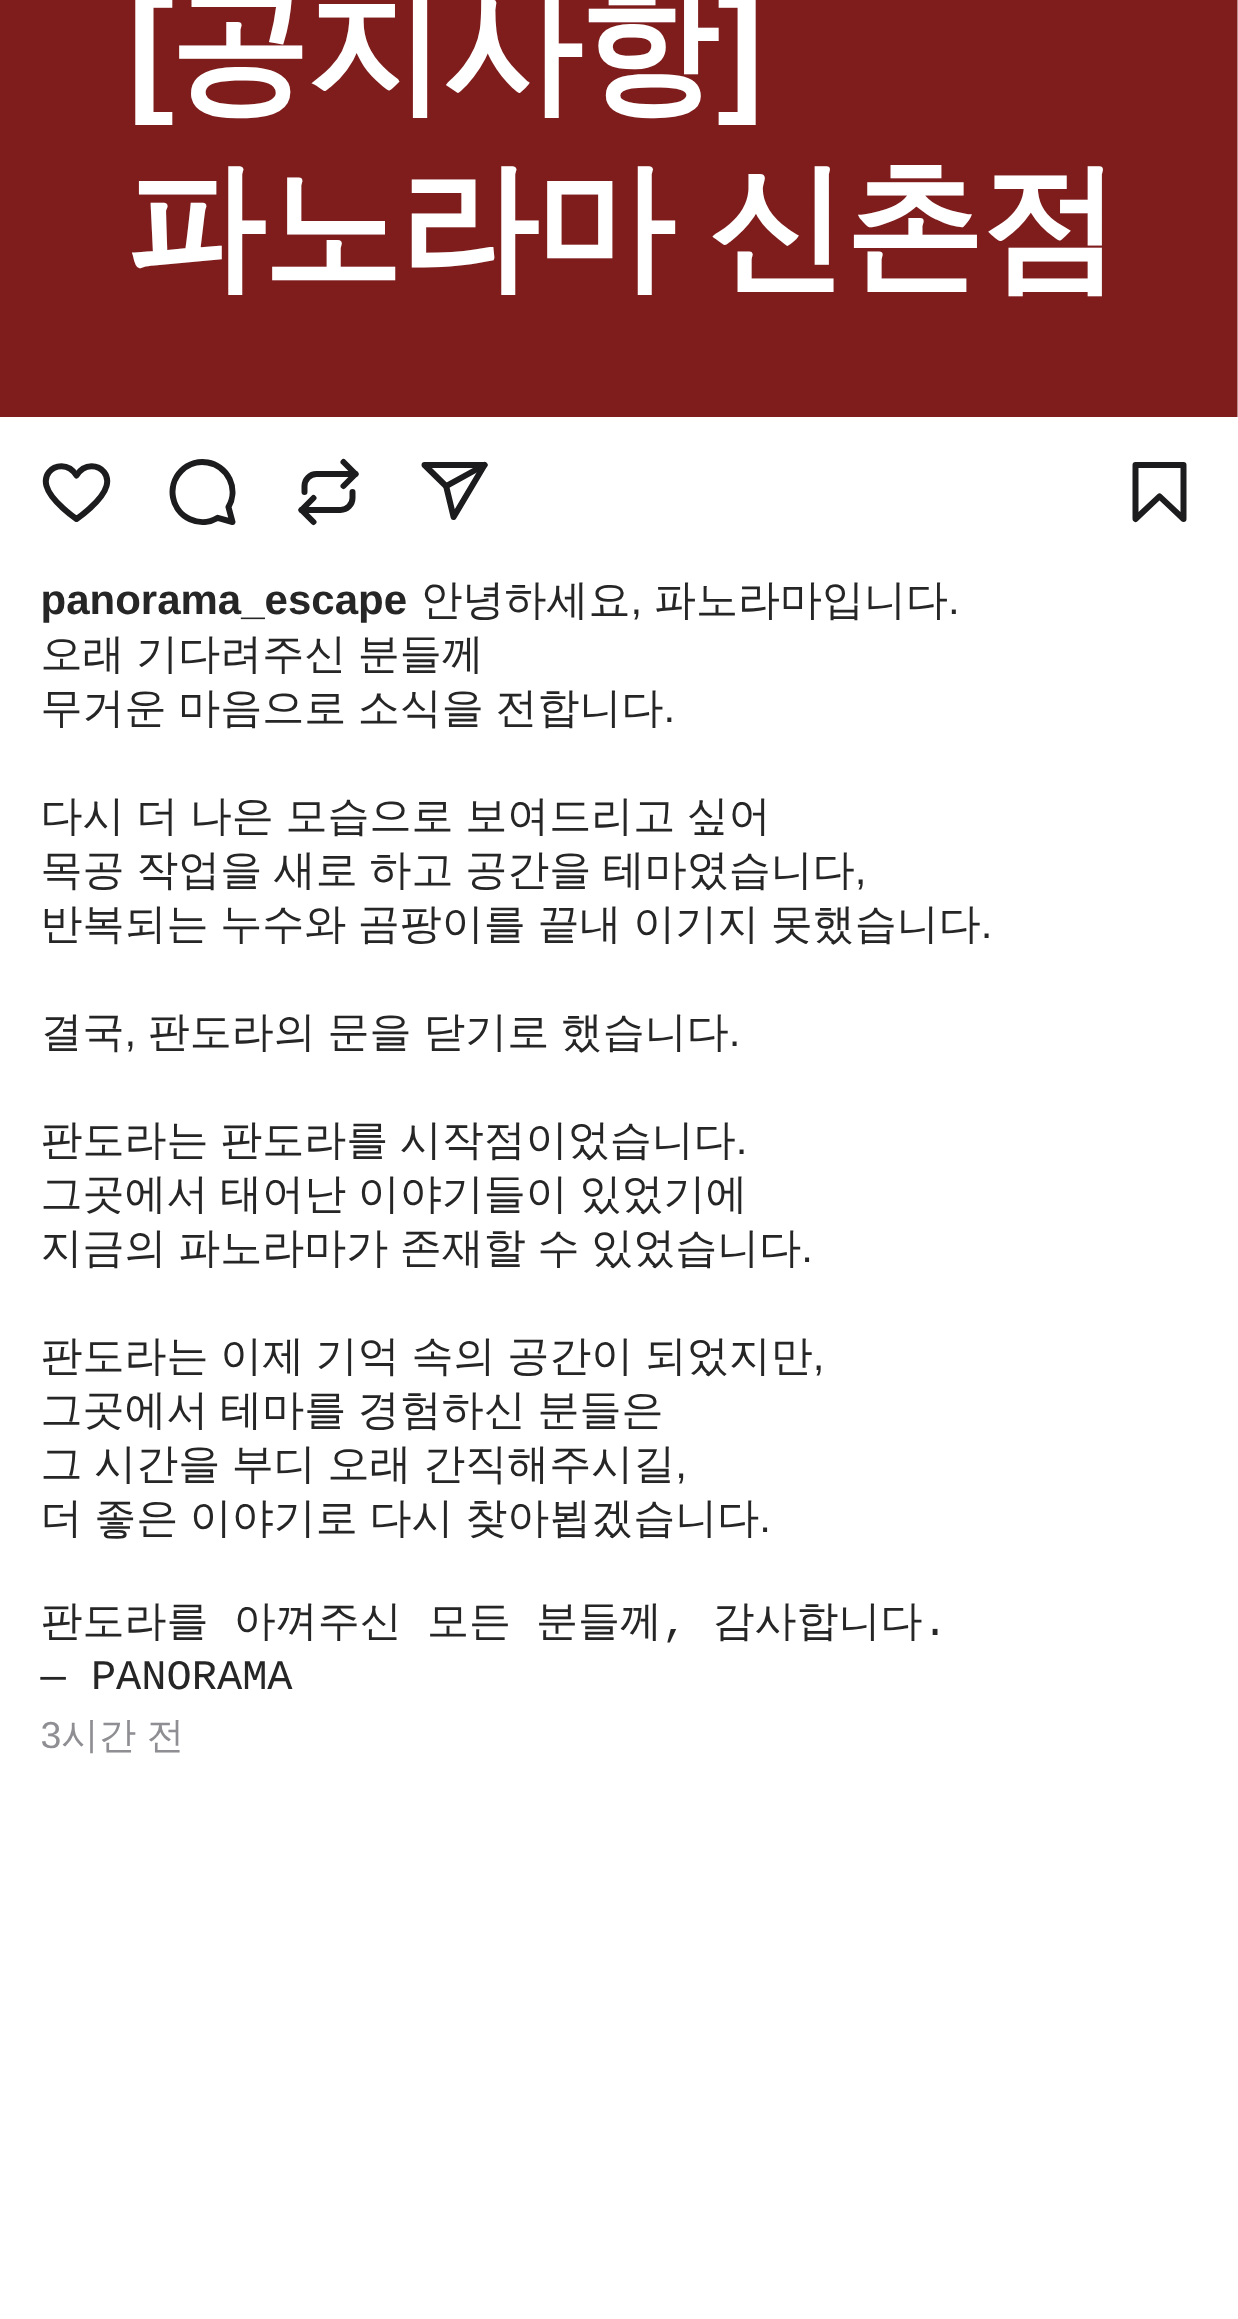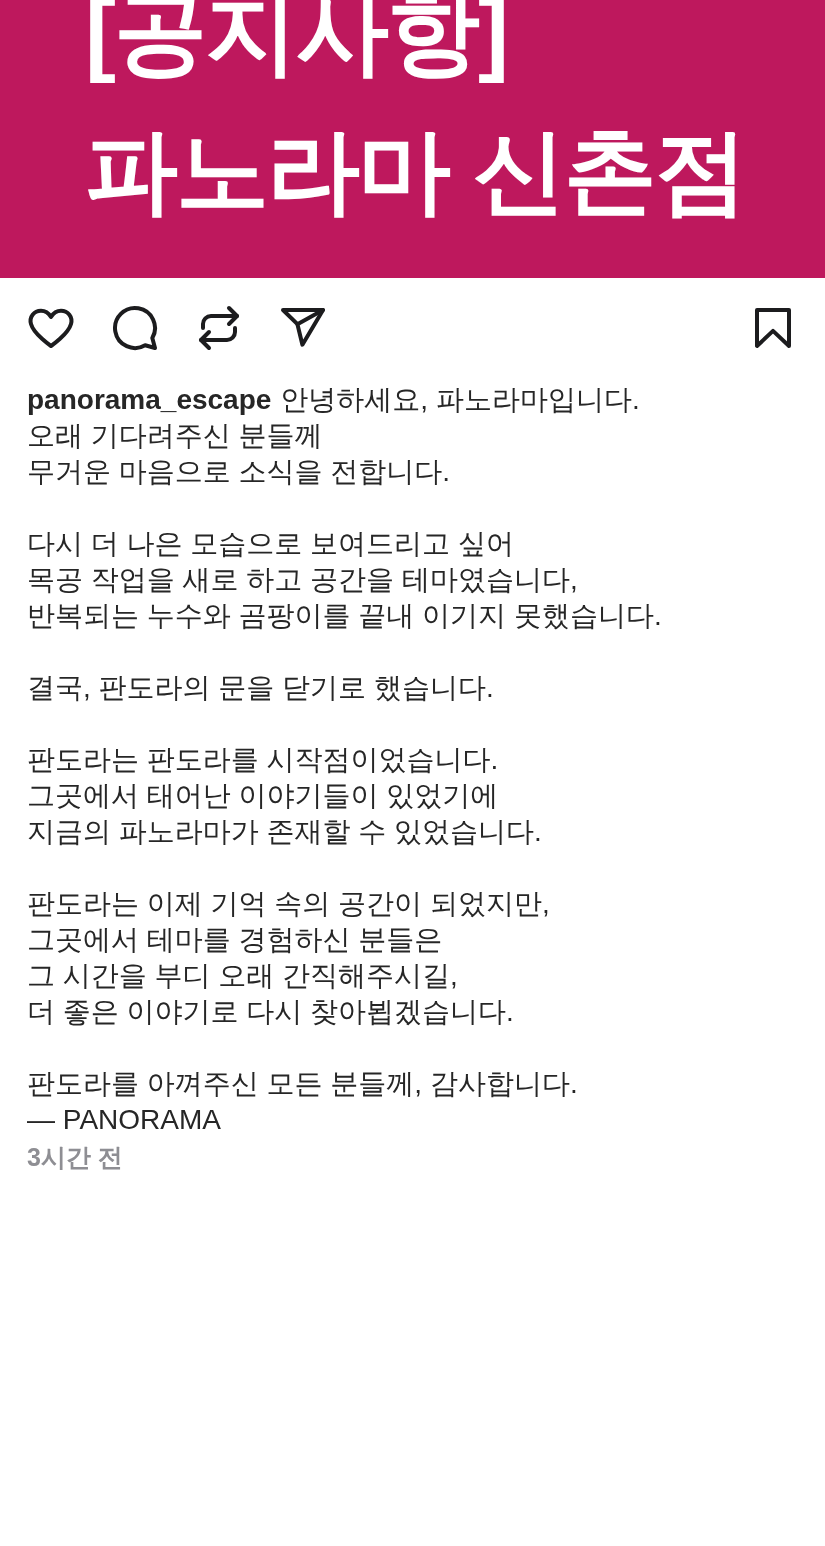--- a/index.html
+++ b/index.html
@@ -7,35 +7,35 @@
     width:825px; height:1546px;
     background:#ffffff;
     font-family:"Liberation Sans","DejaVu Sans",sans-serif;
     overflow:hidden;
     position:relative;
   }
 
   
   .banner {
     width:825px; height:278px;
-    background:#be185d;
+    background:#7f1d1d;
     position:relative;
     overflow:hidden;
   }
   .banner .t1, .banner .t2 {
     position:absolute; left:85px;
     color:#ffffff;
     font-weight:800;
     font-size:93px;
     line-height:1;
     letter-spacing:-2px;
     white-space:nowrap;
   }
   .banner .t1 { top:-14px; }
-  .banner .t2 { top:125px; }
+  .banner .t2 { top:104px; }
 
   
   .actions {
     display:flex; align-items:center;
     padding:26px 28px 0 27px;
     gap:36px;
   }
   .icon-btn {
     width:48px; height:48px;
     padding:0; margin:0;
@@ -54,35 +54,34 @@
   .save-btn { margin-left:auto; }
 
   
   .caption {
     padding:30px 39px 0 27px;
     font-size:28px;
     line-height:36px;
     color:#262626;
   }
   .para { margin:0 0 36px 0; }
-  .para:last-child { margin-bottom:0; }
+  .para:last-child { margin-bottom:0;font-family:Liberation Mono, monospace; }
   .user {
     font-weight:700;
     color:#262626;
     text-decoration:none;
     margin-right:9px;
   }
 
   
   .timestamp {
     padding:2px 40px 0 27px;
     font-size:25px;
     line-height:34px;
     color:#8e8e93;
-    font-weight:bold;
   }
 </style>
 </head>
 <body>
 
 <div class="banner">
   <div class="t1">[공지사항]</div>
   <div class="t2">파노라마 신촌점</div>
 </div>
 

